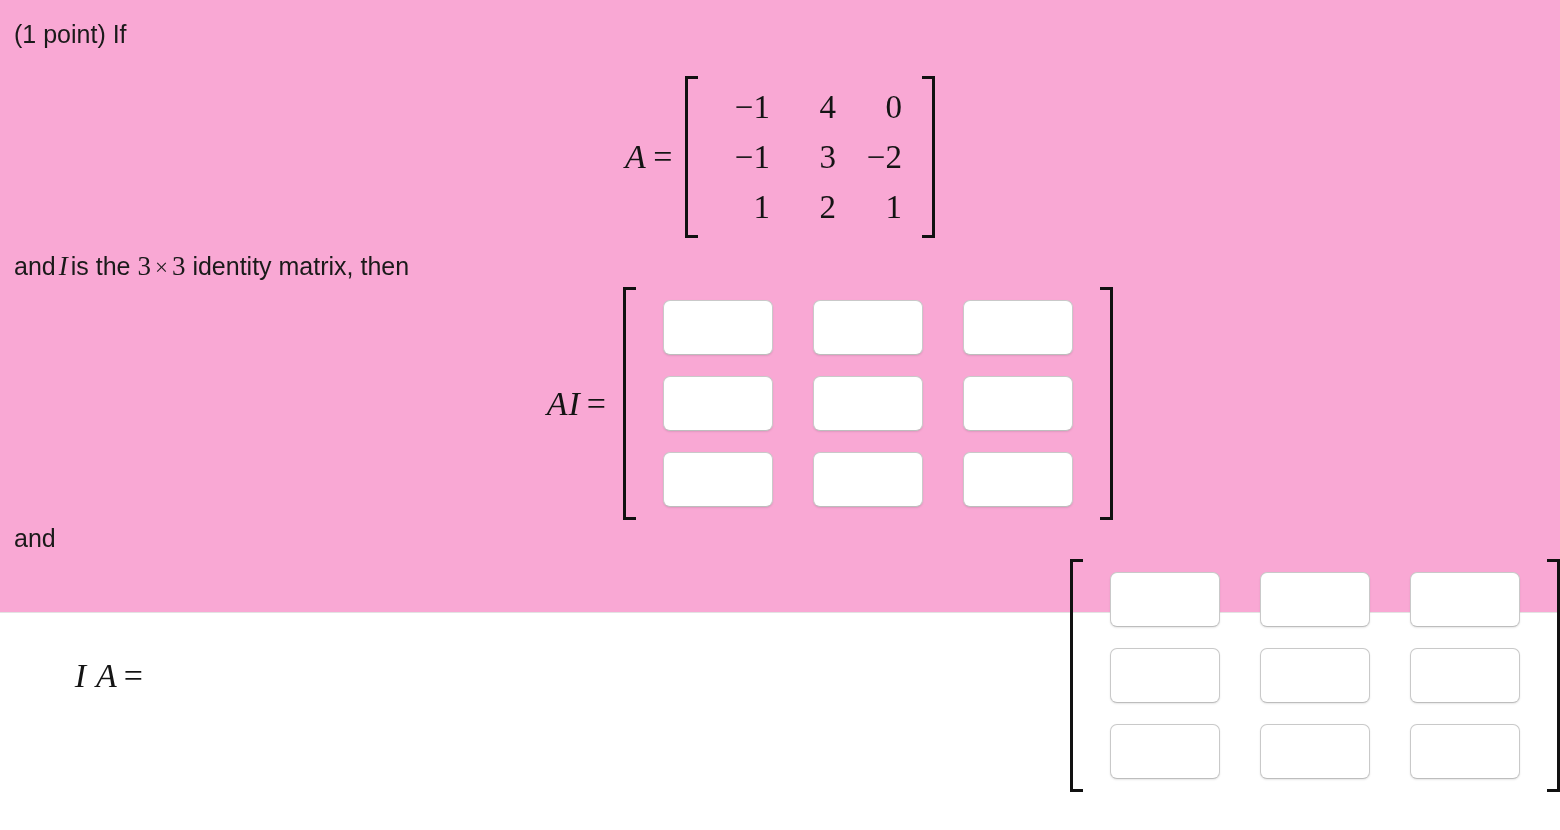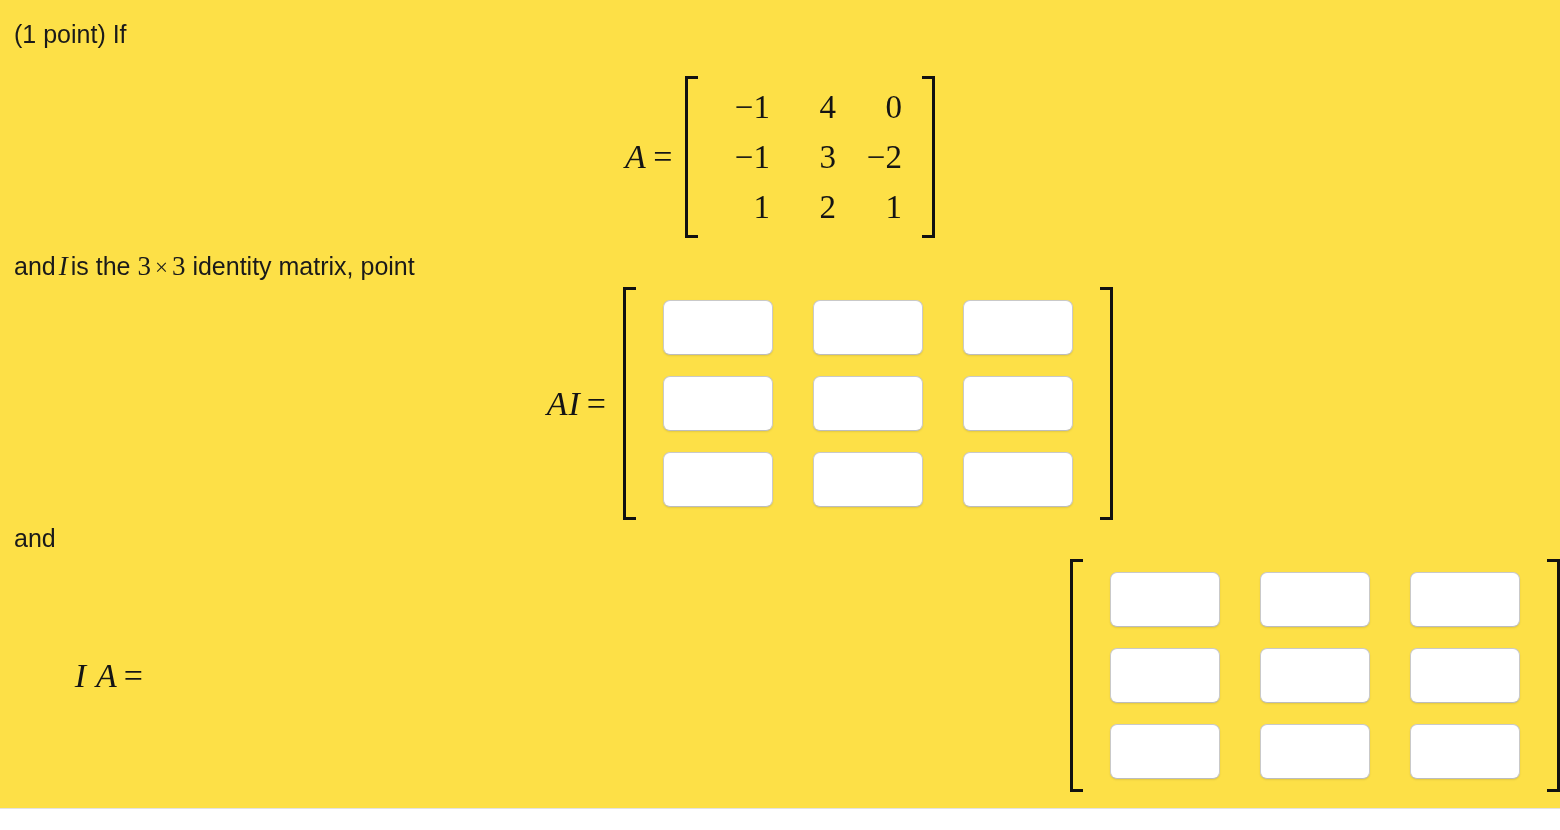--- a/index.html
+++ b/index.html
@@ -18,22 +18,22 @@
     position: relative;
     width: 1560px;
     height: 830px;
   }
 
   .content-area {
     position: absolute;
     left: 0;
     top: 0;
     width: 1560px;
-    height: 809px;
-    background: #fde047;
+    height: 613px;
+    background: #f9a8d4;
     border-bottom: 1px solid #e3e3e3;
     box-sizing: border-box;
   }
 
   .white-strip {
     position: absolute;
     left: 0;
     top: 810px;
     width: 1560px;
     height: 20px;
@@ -236,21 +236,21 @@
           <span class="cellA">2</span>
           <span class="cellA">1</span>
         </span>
         <span class="bracket bracket-right">
           <span class="cap-top"></span>
             <span class="cap-bot"></span>
         </span>
       </span>
     </div>
 
-    <div class="prose prose-and-I"><span>and</span><span class="mathvar">I</span><span>is the</span>&nbsp;<span class="mathnum">3</span><span class="mathtimes">×</span><span class="mathnum">3</span>&nbsp;<span>identity matrix, point</span></div>
+    <div class="prose prose-and-I"><span>and</span><span class="mathvar">I</span><span>is the</span>&nbsp;<span class="mathnum">3</span><span class="mathtimes">×</span><span class="mathnum">3</span>&nbsp;<span>identity matrix, then</span></div>
 
     <div class="answer-block answer-block-AI">
       <span class="answer-label"><span>AI</span><span class="eqsign">=</span></span>
 
       <span class="answer-bracketed">
         <span class="bracket bracket-left">
           <span class="cap-top"></span>
             <span class="cap-bot"></span>
         </span>
         <span class="input-grid">

